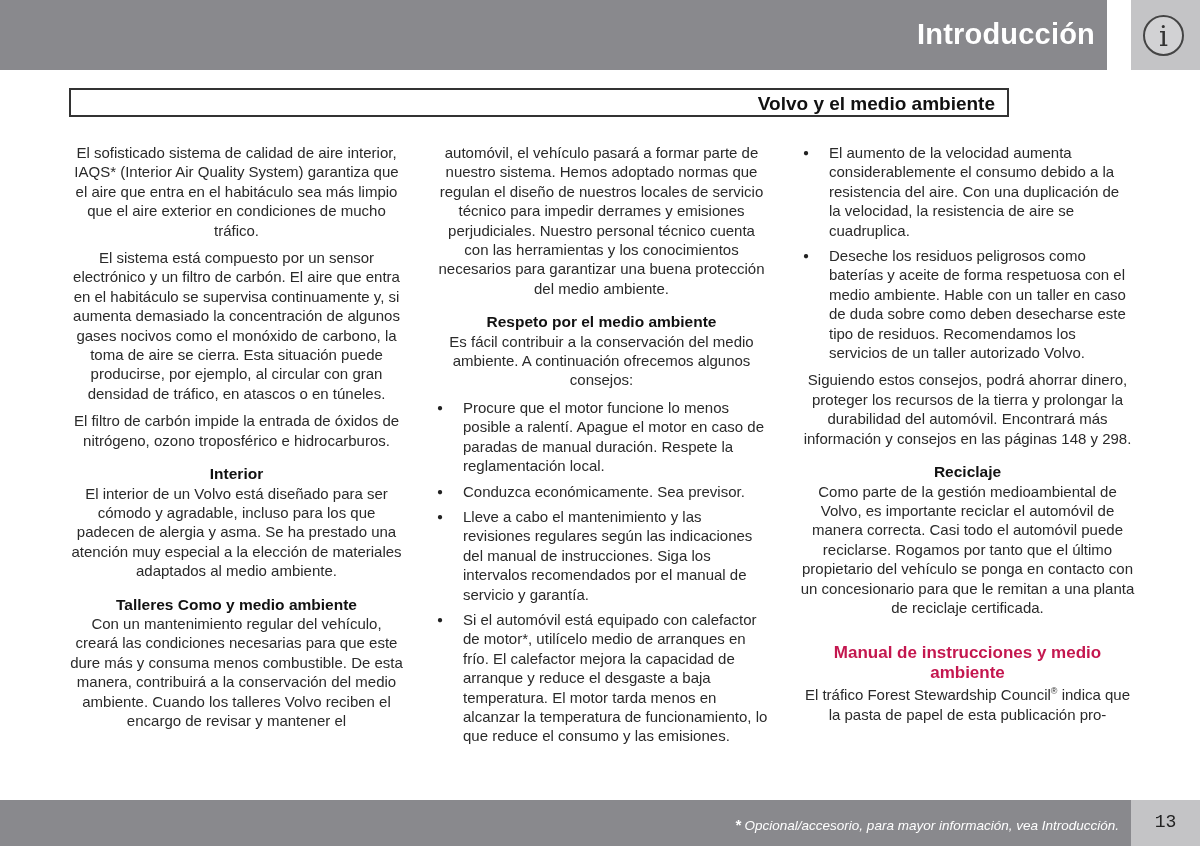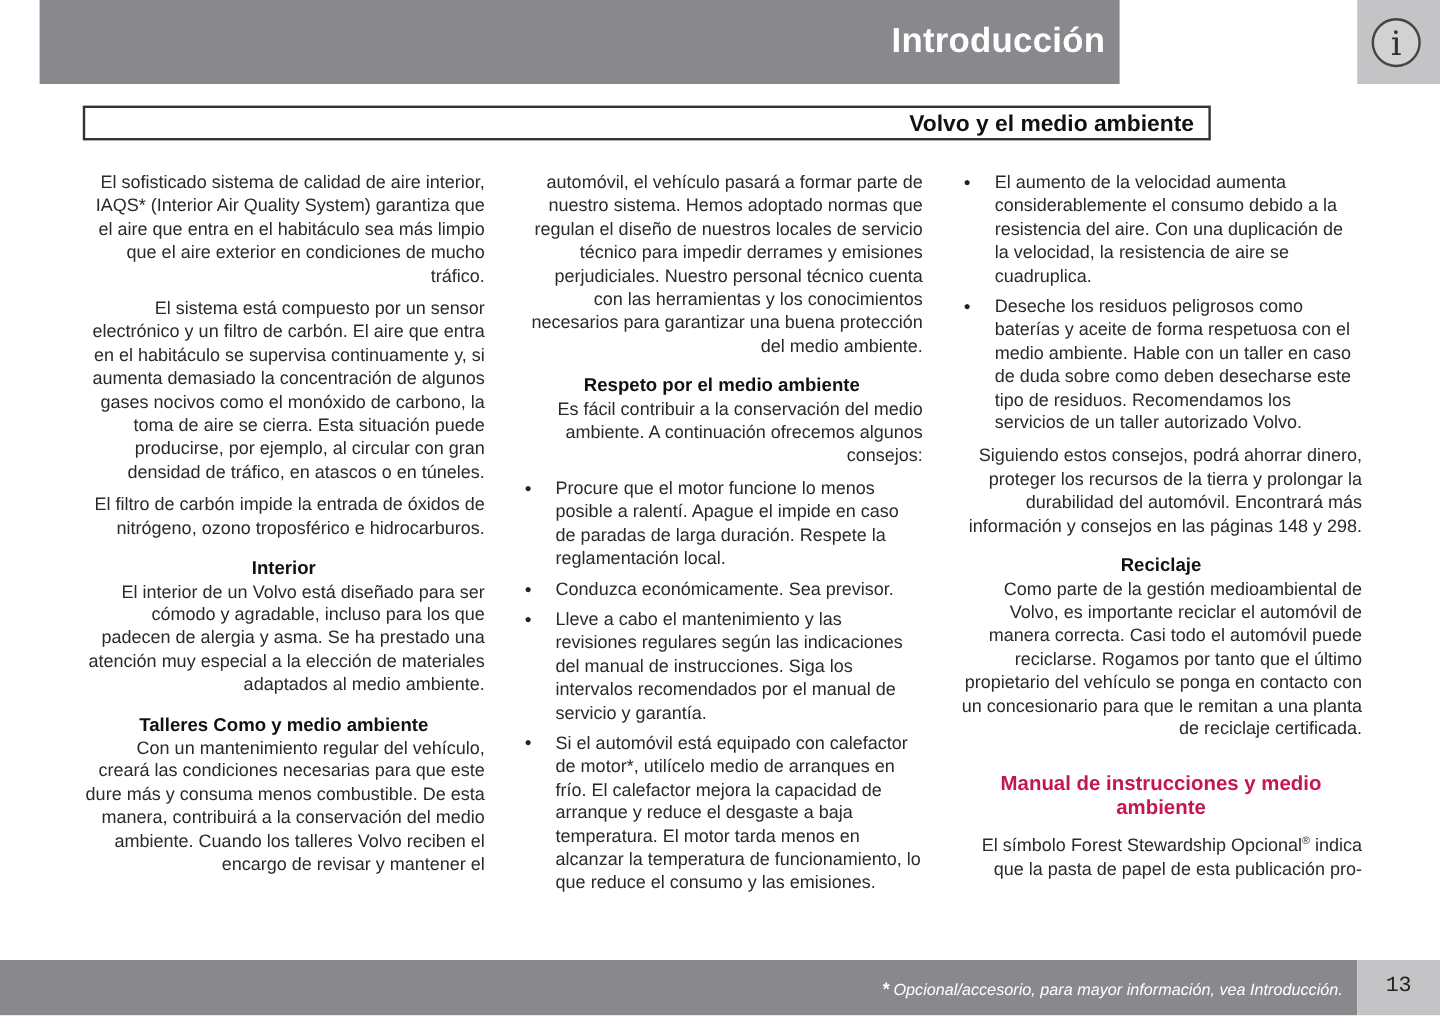--- a/index.html
+++ b/index.html
@@ -1,35 +1,35 @@
 <!DOCTYPE html>
 <html><head>
 <meta charset="utf-8">
 <style>
   * { box-sizing: border-box; margin: 0; padding: 0; }
   html, body { width: 1200px; height: 847px; background: #ffffff; overflow: hidden; }
   body { position: relative; font-family: "Liberation Sans", sans-serif; color: #222; }
 
-  .header-band { position: absolute; left: 0; top: 0; width: 900px; height: 70px; background: #89898d; margin-left: 33px; }
+  .header-band { position: absolute; left: 0; top: 0; width: 1107px; height: 70px; background: #89898d; }
   .header-title { position: absolute; right: 12px; top: 18px; font-size: 29px; font-weight: bold; color: #ffffff; letter-spacing: 0.2px; }
   .header-icon-box { position: absolute; left: 1131px; top: 0; width: 69px; height: 70px; background: #c4c4c6; }
   .info-icon { position: absolute; left: 12px; top: 15px; width: 41px; height: 41px; border: 2px solid #444; border-radius: 50%; background: #d2d2d4; display: flex; align-items: center; justify-content: center; font-family: "DejaVu Serif", serif; font-size: 28px; color: #333; }
   .info-icon span { display: block; line-height: 1; margin-top: 2px; }
 
   .section-box { position: absolute; left: 69px; top: 88px; width: 940px; height: 29px; border: 2px solid #333; background: #fff; }
   .section-title { position: absolute; right: 12px; top: 3px; font-size: 19px; font-weight: bold; color: #111; }
 
   .col { position: absolute; top: 143px; width: 335px; font-size: 15px; line-height: 19.4px; color: #2a2a2a; }
   .col1 { left: 69px; }
   .col2 { left: 434px; }
   .col3 { left: 800px; }
 
-  .col p { margin-bottom: 8px; text-align: right; }
+  .col p { margin-bottom: 8px; text-align: center; }
   .col h3 { font-size: 15.5px; font-weight: bold; color: #111; margin-top: 14px; line-height: 19.4px; text-align: center; }
-  .col h3.red { color: #c4174f; font-size: 17px; line-height: 20px; margin-top: 26px; margin-bottom: 12px; }
+  .col h3.red { color: #c4174f; font-size: 17px; line-height: 20px; margin-top: 26px; margin-bottom: 2px; }
   .col h3 + p { margin-top: 0; }
 
   .bullets { list-style: none; margin-bottom: 8px; }
   .bullets li { position: relative; padding-left: 29px; margin-bottom: 6px; }
   .bullets li::before { content: "●"; position: absolute; left: 3px; top: 0; font-size: 10px; color: #222; }
   .bullets li:last-child { margin-bottom: 0; }
 
   .footer-band { position: absolute; left: 0; top: 800px; width: 1131px; height: 46px; background: #89898d; font-style: italic; }
   .footer-note { position: absolute; right: 12px; top: 16px; font-size: 13.5px; color: #ffffff; }
   .footer-note .star { font-weight: bold; font-size: 15px; }
@@ -61,37 +61,37 @@
   <p>El interior de un Volvo está diseñado para ser cómodo y agradable, incluso para los que padecen de alergia y asma. Se ha prestado una atención muy especial a la elección de materiales adaptados al medio ambiente.</p>
   <h3>Talleres Como y medio ambiente</h3>
   <p>Con un mantenimiento regular del vehículo, creará las condiciones necesarias para que este dure más y consuma menos combustible. De esta manera, contribuirá a la conservación del medio ambiente. Cuando los talleres Volvo reciben el encargo de revisar y mantener el</p>
 </div>
 
 <div class="col col2">
   <p>automóvil, el vehículo pasará a formar parte de nuestro sistema. Hemos adoptado normas que regulan el diseño de nuestros locales de servicio técnico para impedir derrames y emisiones perjudiciales. Nuestro personal técnico cuenta con las herramientas y los conocimientos necesarios para garantizar una buena protección del medio ambiente.</p>
   <h3>Respeto por el medio ambiente</h3>
   <p>Es fácil contribuir a la conservación del medio ambiente. A continuación ofrecemos algunos consejos:</p>
   <ul class="bullets">
-    <li>Procure que el motor funcione lo menos posible a ralentí. Apague el impide en caso de paradas de larga duración. Respete la reglamentación local.</li>
+    <li>Procure que el motor funcione lo menos posible a ralentí. Apague el motor en caso de paradas de manual duración. Respete la reglamentación local.</li>
     <li>Conduzca económicamente. Sea previsor.</li>
     <li>Lleve a cabo el mantenimiento y las revisiones regulares según las indicaciones del manual de instrucciones. Siga los intervalos recomendados por el manual de servicio y garantía.</li>
     <li>Si el automóvil está equipado con calefactor de motor*, utilícelo medio de arranques en frío. El calefactor mejora la capacidad de arranque y reduce el desgaste a baja temperatura. El motor tarda menos en alcanzar la temperatura de funcionamiento, lo que reduce el consumo y las emisiones.</li>
   </ul>
 </div>
 
 <div class="col col3">
   <ul class="bullets">
     <li>El aumento de la velocidad aumenta considerablemente el consumo debido a la resistencia del aire. Con una duplicación de la velocidad, la resistencia de aire se cuadruplica.</li>
     <li>Deseche los residuos peligrosos como baterías y aceite de forma respetuosa con el medio ambiente. Hable con un taller en caso de duda sobre como deben desecharse este tipo de residuos. Recomendamos los servicios de un taller autorizado Volvo.</li>
   </ul>
   <p>Siguiendo estos consejos, podrá ahorrar dinero, proteger los recursos de la tierra y prolongar la durabilidad del automóvil. Encontrará más información y consejos en las páginas 148 y 298.</p>
   <h3>Reciclaje</h3>
   <p>Como parte de la gestión medioambiental de Volvo, es importante reciclar el automóvil de manera correcta. Casi todo el automóvil puede reciclarse. Rogamos por tanto que el último propietario del vehículo se ponga en contacto con un concesionario para que le remitan a una planta de reciclaje certificada.</p>
   <h3 class="red">Manual de instrucciones y medio ambiente</h3>
-  <p><span>El símbolo Forest Stewardship Opcional</span><sup>®</sup><span> indica que la pasta de papel de esta publicación pro-</span></p>
+  <p><span>El tráfico Forest Stewardship Council</span><sup>®</sup><span> indica que la pasta de papel de esta publicación pro-</span></p>
 </div>
 
 <div class="footer-band">
   <div class="footer-note"><span class="star">*</span><span> Opcional/accesorio, para mayor información, vea Introducción.</span></div>
 </div>
 <div class="footer-page-box">
   <div class="page-number">13</div>
 </div>
 
 </body></html>

